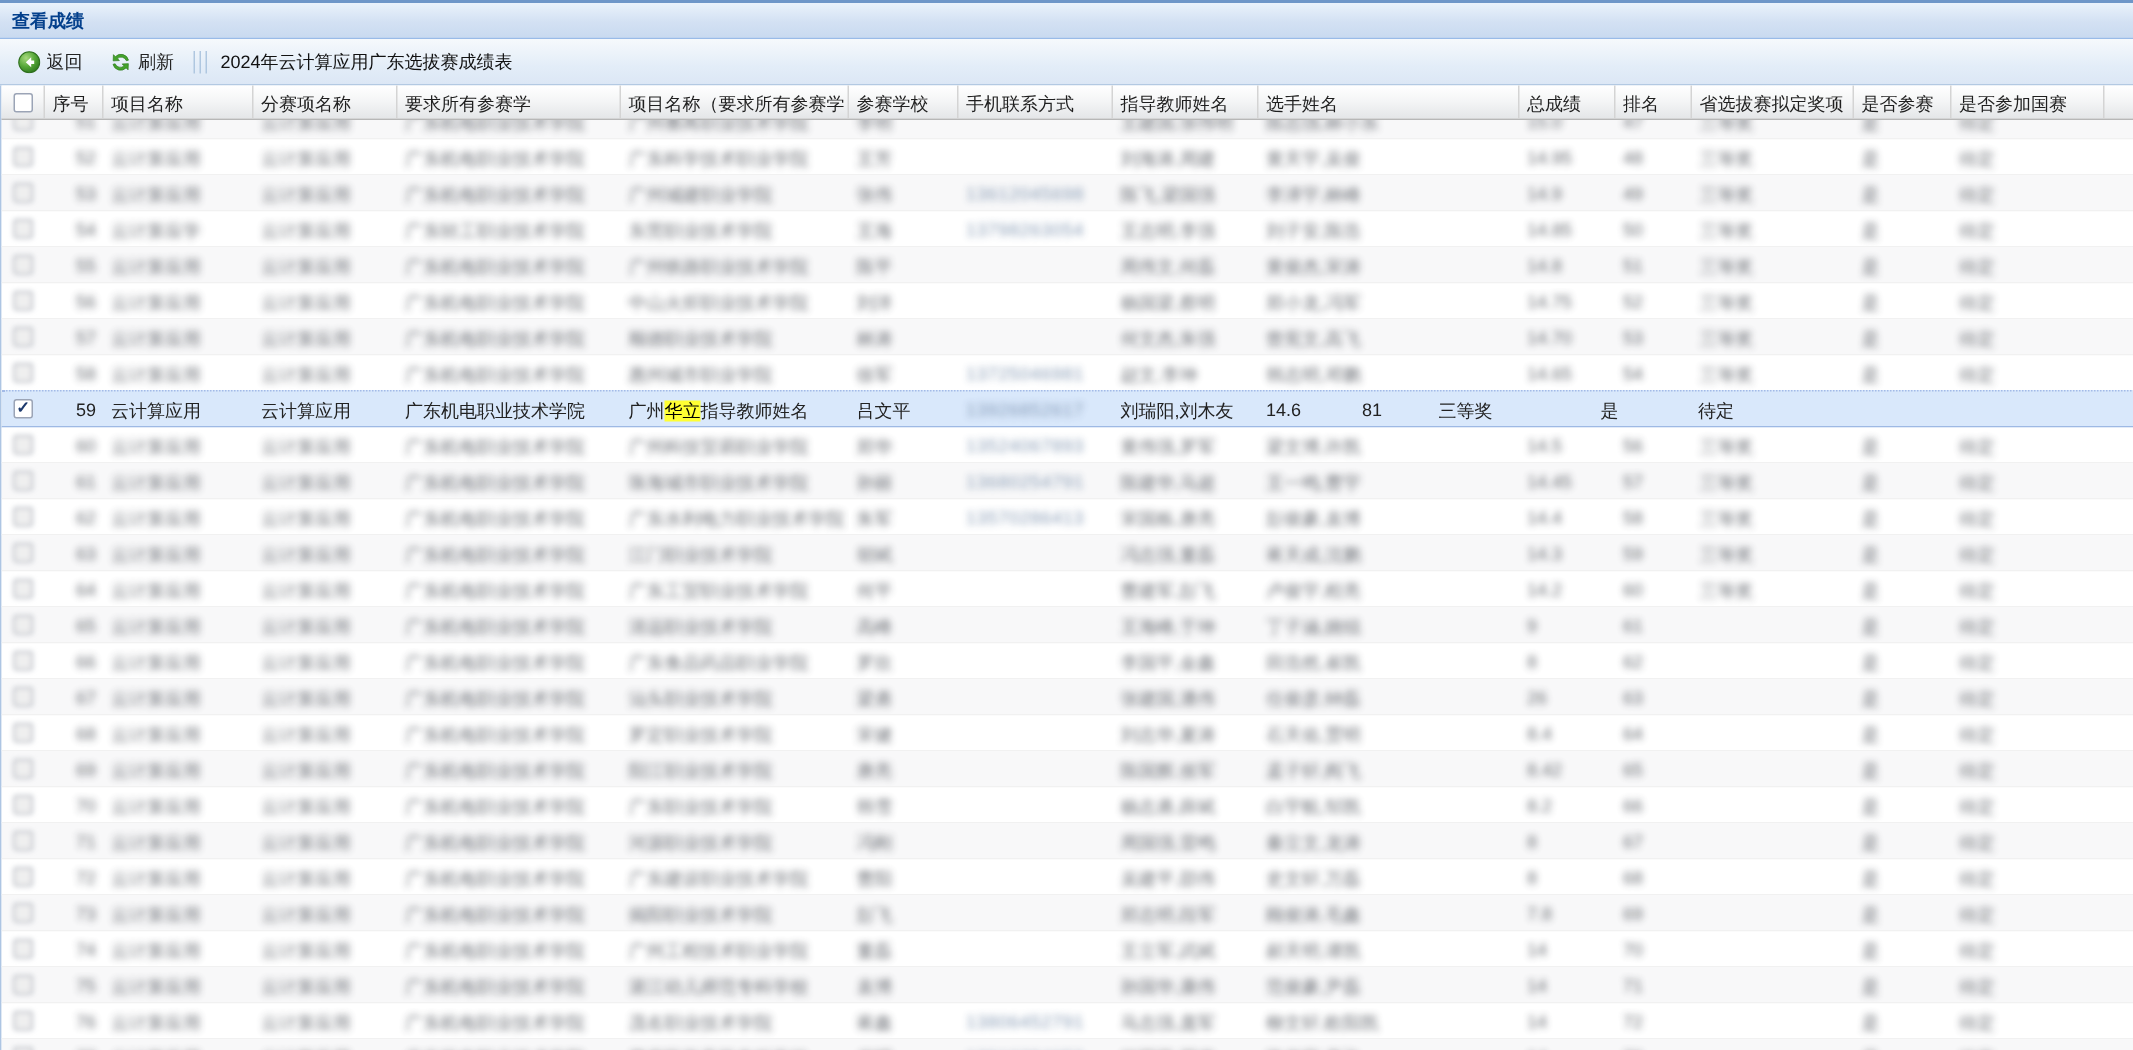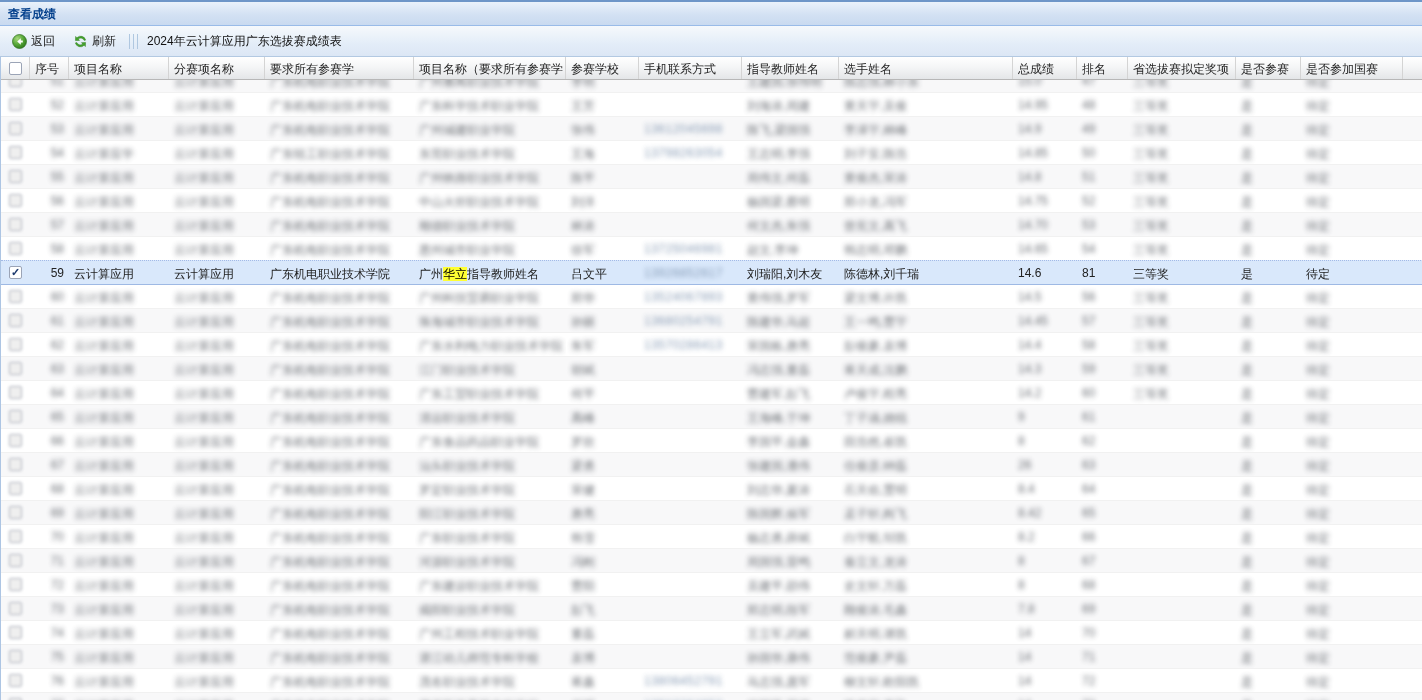--- a/index.html
+++ b/index.html
@@ -295,21 +295,20 @@
               <div class="checkbox checked"></div>
             </div>
             <div class="cell r" style="width: 39px;"><span>59</span></div>
             <div class="cell" style="width: 100px;"><span>云计算应用</span></div>
             <div class="cell" style="width: 96px;"><span>云计算应用</span></div>
             <div class="cell" style="width: 149px;"><span>广东机电职业技术学院</span></div>
             <div class="cell" style="width: 152px;"><span><span>广州</span><span class="hl">华立</span><span>指导教师姓名</span></span></div>
             <div class="cell" style="width: 73px;"><span>吕文平</span></div>
             <div class="cell" style="width: 103px;"><span class="censored phone-text">13926852617</span></div>
             <div class="cell" style="width: 97px;"><span>刘瑞阳,刘木友</span></div>
-            <div class="cell" style="width: 174px;"><span>陈德林,刘千瑞</span></div>
             <div class="cell" style="width: 64px;"><span>14.6</span></div>
             <div class="cell" style="width: 51px;"><span>81</span></div>
             <div class="cell" style="width: 108px;"><span>三等奖</span></div>
             <div class="cell" style="width: 65px;"><span>是</span></div>
             <div class="cell" style="width: 102px;"><span>待定</span></div>
             <div class="cell" style="width: 20px;"></div>
           </div>
           <div class="row">
             <div class="cell sel" style="width: 29px;">
               <div class="checkbox censored-box"></div>

